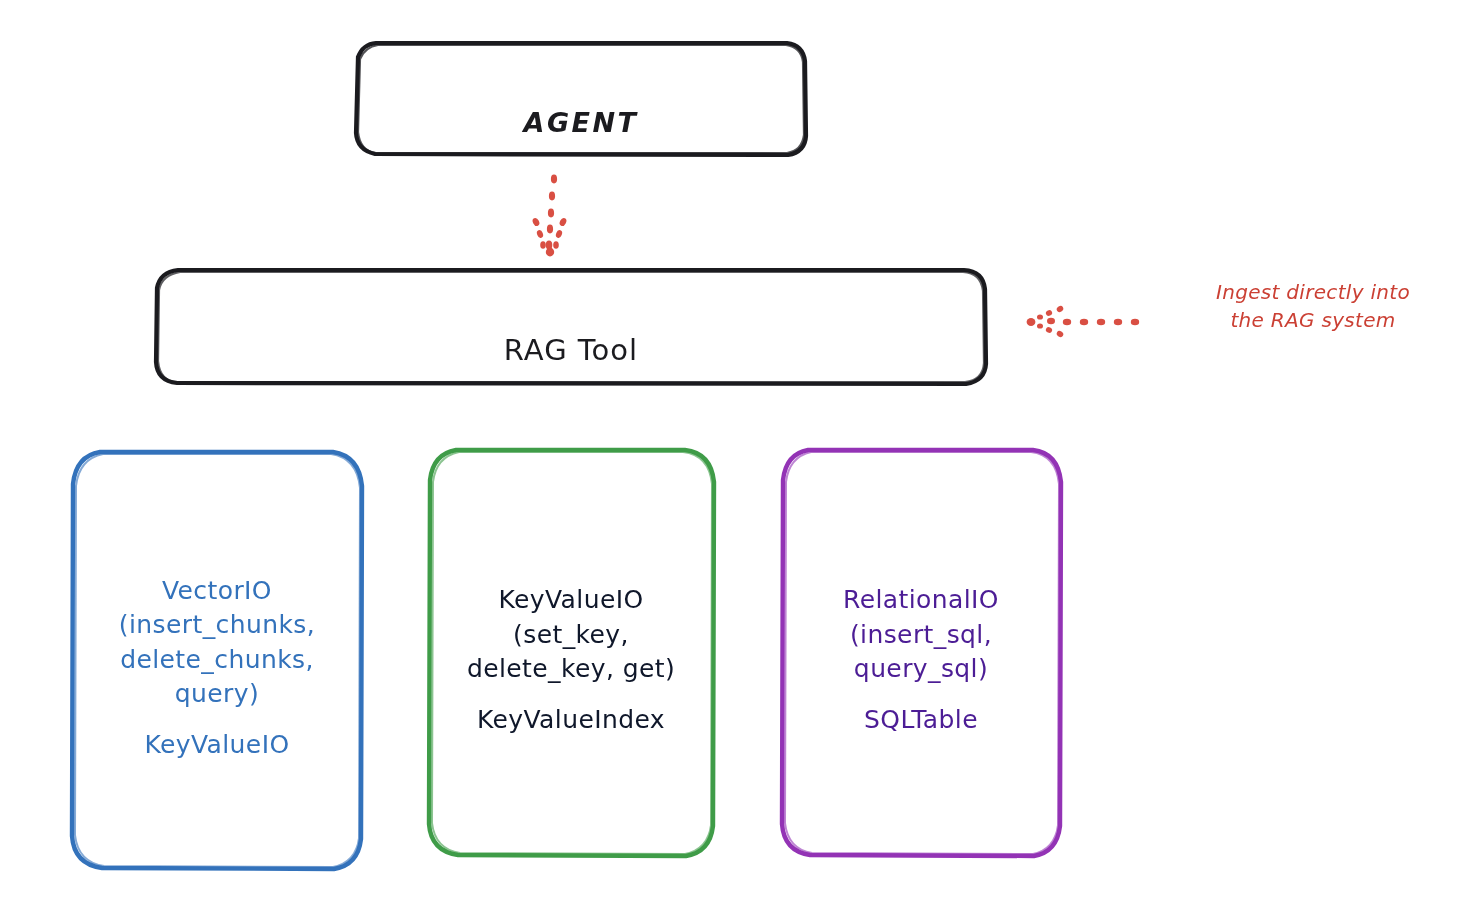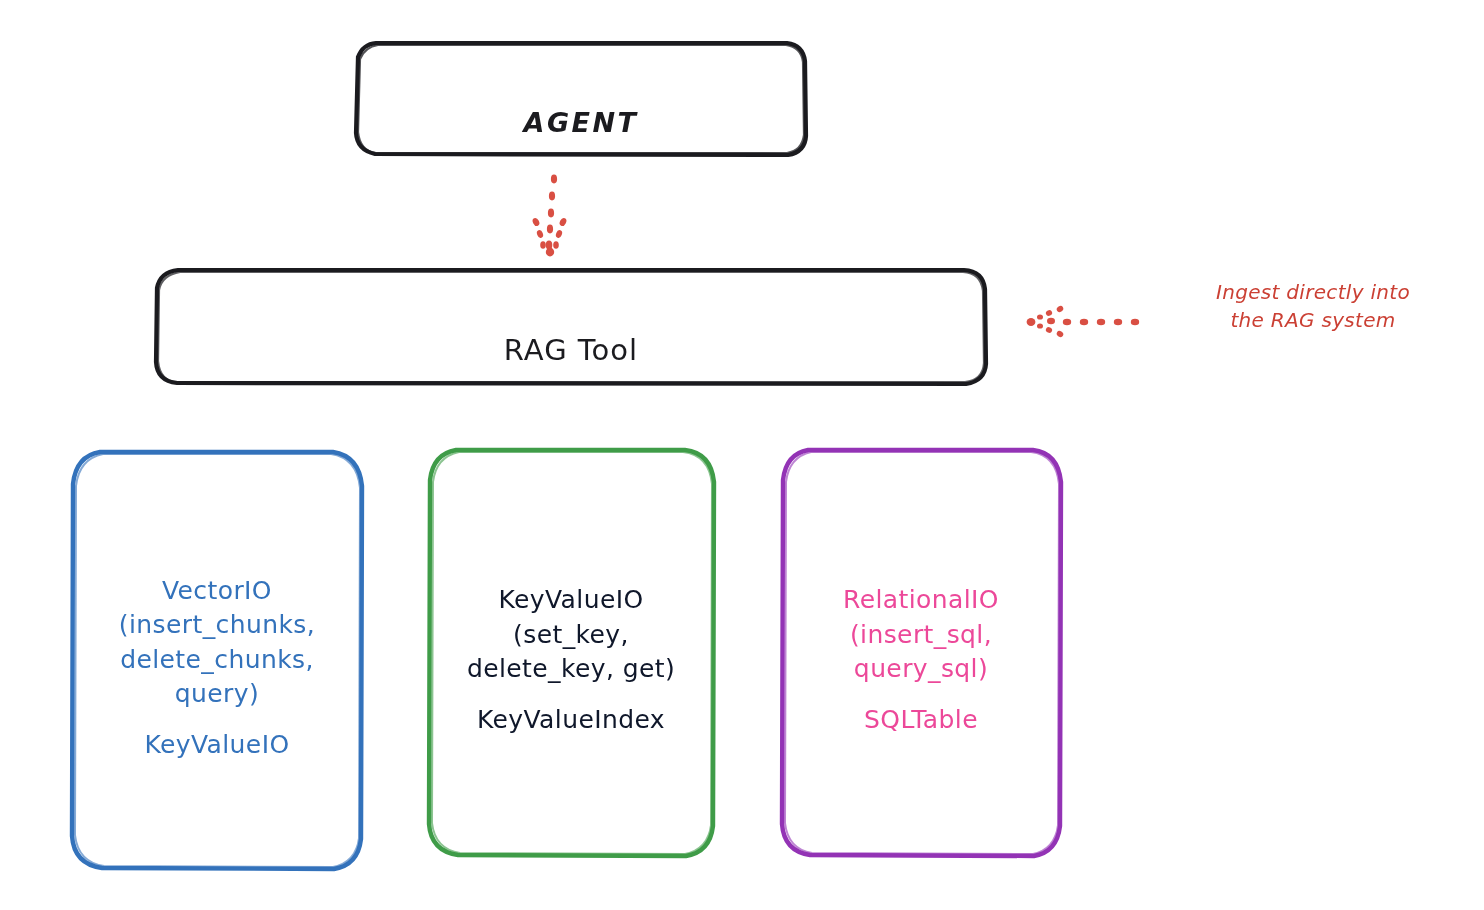--- a/index.html
+++ b/index.html
@@ -93,21 +93,21 @@
 
   .node.sub .label {
     font-family: "DejaVu Sans", sans-serif;
     font-size: 25px;
     font-weight: 500;
     line-height: 1.38;
     margin-top: 16px;
   }
   #vector-node .label { color: #3372bb; }
   #keyvalue-node .label { color: #0f172a; }
-  #relational-node .label { color: #ec4899; }
+  #relational-node .label { color: #4c1d95; }
 
   .gap-line { display: block; height: 16px; }
 
   
   #ingest-note {
     position: absolute;
     left: 1148px;
     top: 278px;
     width: 330px;
     text-align: center;

